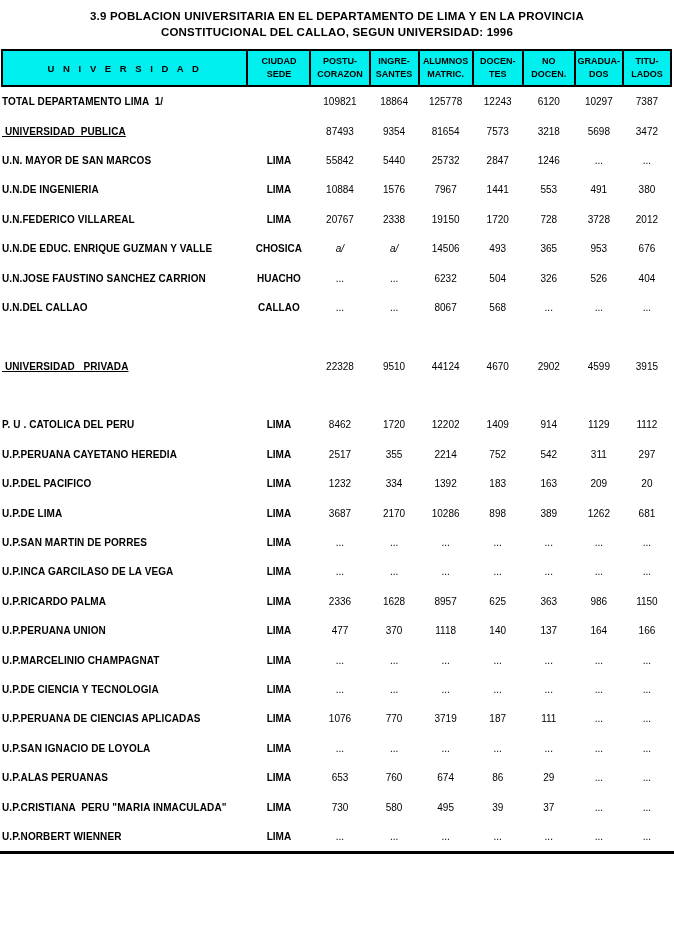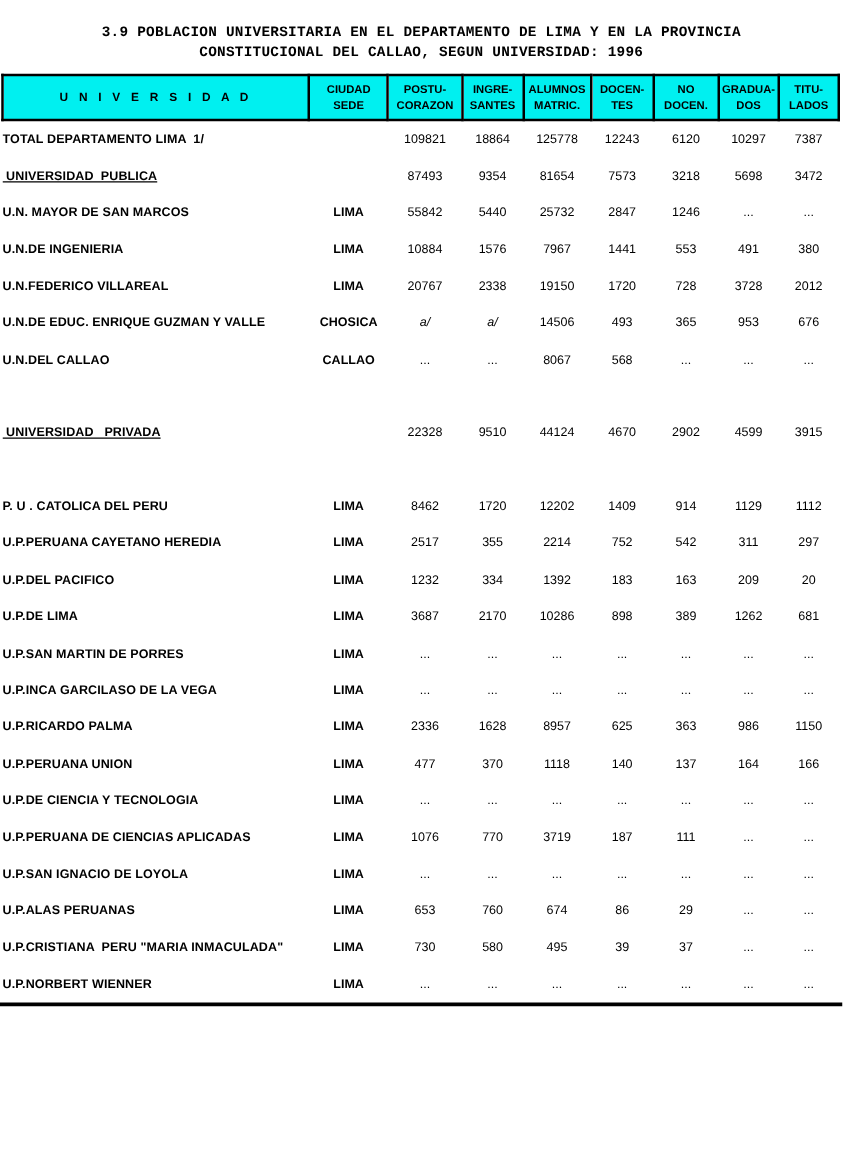--- a/index.html
+++ b/index.html
@@ -5,27 +5,26 @@
   html, body { margin: 0; padding: 0; }
   body {
     width: 674px;
     height: 933px;
     background: #ffffff;
     color: #000000;
     font-family: "Liberation Sans", sans-serif;
     overflow: hidden;
   }
   .title-block {
-    margin-top: 19px;
+    margin-top: 9px;
     text-align: center;
     font-weight: bold;
     font-size: 11.5px;
     line-height: 15.5px;
     letter-spacing: 0.2px;
-    font-family: Liberation Mono, monospace;
   }
   table.pop-table {
     border-collapse: collapse;
     table-layout: fixed;
     width: 671px;
     margin: 9px 0 0 1px;
   }
   table.pop-table thead th {
     background: #00F0F0;
     border: 2px solid #000000;
@@ -174,20 +173,31 @@
         <td class="cell-city">CHOSICA</td>
         <td class="cell-val note-marker">a/</td>
         <td class="cell-val note-marker">a/</td>
         <td class="cell-val">14506</td>
         <td class="cell-val">493</td>
         <td class="cell-val">365</td>
         <td class="cell-val">953</td>
         <td class="cell-val">676</td>
       </tr>
       <tr class="row-data">
+        <td class="cell-name">U.N.JOSE FAUSTINO SANCHEZ CARRION</td>
+        <td class="cell-city">HUACHO</td>
+        <td class="cell-val">...</td>
+        <td class="cell-val">...</td>
+        <td class="cell-val">6232</td>
+        <td class="cell-val">504</td>
+        <td class="cell-val">326</td>
+        <td class="cell-val">526</td>
+        <td class="cell-val">404</td>
+      </tr>
+      <tr class="row-data">
         <td class="cell-name">U.N.DEL CALLAO</td>
         <td class="cell-city">CALLAO</td>
         <td class="cell-val">...</td>
         <td class="cell-val">...</td>
         <td class="cell-val">8067</td>
         <td class="cell-val">568</td>
         <td class="cell-val">...</td>
         <td class="cell-val">...</td>
         <td class="cell-val">...</td>
       </tr>
@@ -290,20 +300,31 @@
         <td class="cell-city">LIMA</td>
         <td class="cell-val">477</td>
         <td class="cell-val">370</td>
         <td class="cell-val">1118</td>
         <td class="cell-val">140</td>
         <td class="cell-val">137</td>
         <td class="cell-val">164</td>
         <td class="cell-val">166</td>
       </tr>
       <tr class="row-data">
+        <td class="cell-name">U.P.MARCELINIO CHAMPAGNAT</td>
+        <td class="cell-city">LIMA</td>
+        <td class="cell-val">...</td>
+        <td class="cell-val">...</td>
+        <td class="cell-val">...</td>
+        <td class="cell-val">...</td>
+        <td class="cell-val">...</td>
+        <td class="cell-val">...</td>
+        <td class="cell-val">...</td>
+      </tr>
+      <tr class="row-data">
         <td class="cell-name">U.P.DE CIENCIA Y TECNOLOGIA</td>
         <td class="cell-city">LIMA</td>
         <td class="cell-val">...</td>
         <td class="cell-val">...</td>
         <td class="cell-val">...</td>
         <td class="cell-val">...</td>
         <td class="cell-val">...</td>
         <td class="cell-val">...</td>
         <td class="cell-val">...</td>
       </tr>

